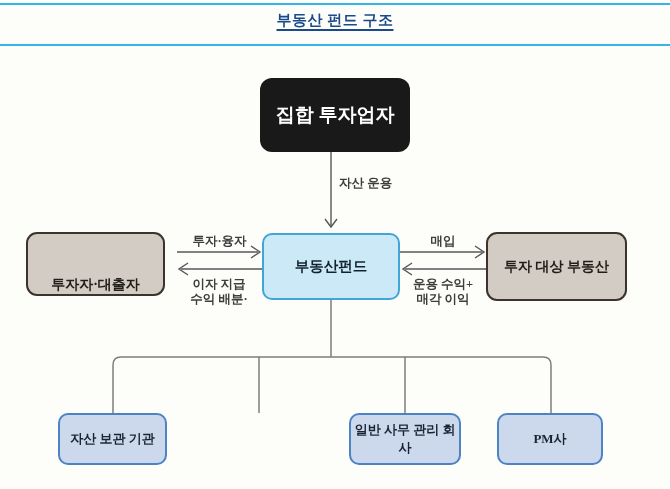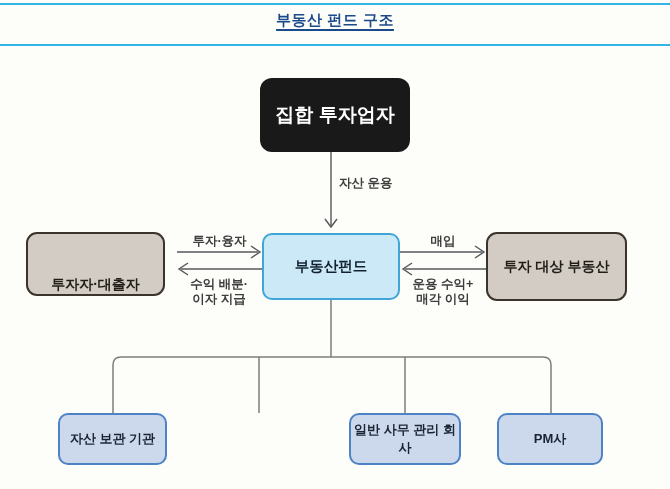--- a/index.html
+++ b/index.html
@@ -1,19 +1,19 @@
 <!DOCTYPE html>
 <html><head>
 <meta charset="utf-8">
 <style>
   html,body { margin:0; padding:0; }
   .canvas {
     position:relative; width:670px; height:489px;
     background:#fdfdfa; overflow:hidden;
-    font-family:Liberation Sans, sans-serif;
+    font-family:Liberation Serif, serif;
   }
   .rule { position:absolute; left:0; width:670px; height:2px; background:#33b5e6; }
   .rule.top { top:3px; }
   .rule.bottom { top:44px; }
   .title {
     position:absolute; left:0; top:11px; width:670px; text-align:center;
     font-size:15px; font-weight:bold; color:#1b4a8a; letter-spacing:0.5px;
   }
   .title span { text-decoration:underline; text-decoration-thickness:1.5px; text-underline-offset:4px; }
 
@@ -124,22 +124,22 @@
   <div class="box box-service box-pm">
     <div>PM사</div>
   </div>
   <div class="box box-service box-admin">
     <div>일반 사무 관리 회사</div>
   </div>
 
   <div class="edge-label lbl-asset-mgmt">자산 운용</div>
   <div class="edge-label lbl-invest-loan">투자·융자</div>
   <div class="edge-label lbl-profit">
+    <div>이자 지급</div>
     <div>수익 배분·</div>
-    <div>이자 지급</div>
   </div>
   <div class="edge-label lbl-purchase">매입</div>
   <div class="edge-label lbl-return">
     <div>운용 수익+</div>
     <div>매각 이익</div>
   </div>
 
 </div>
 
 </body></html>

